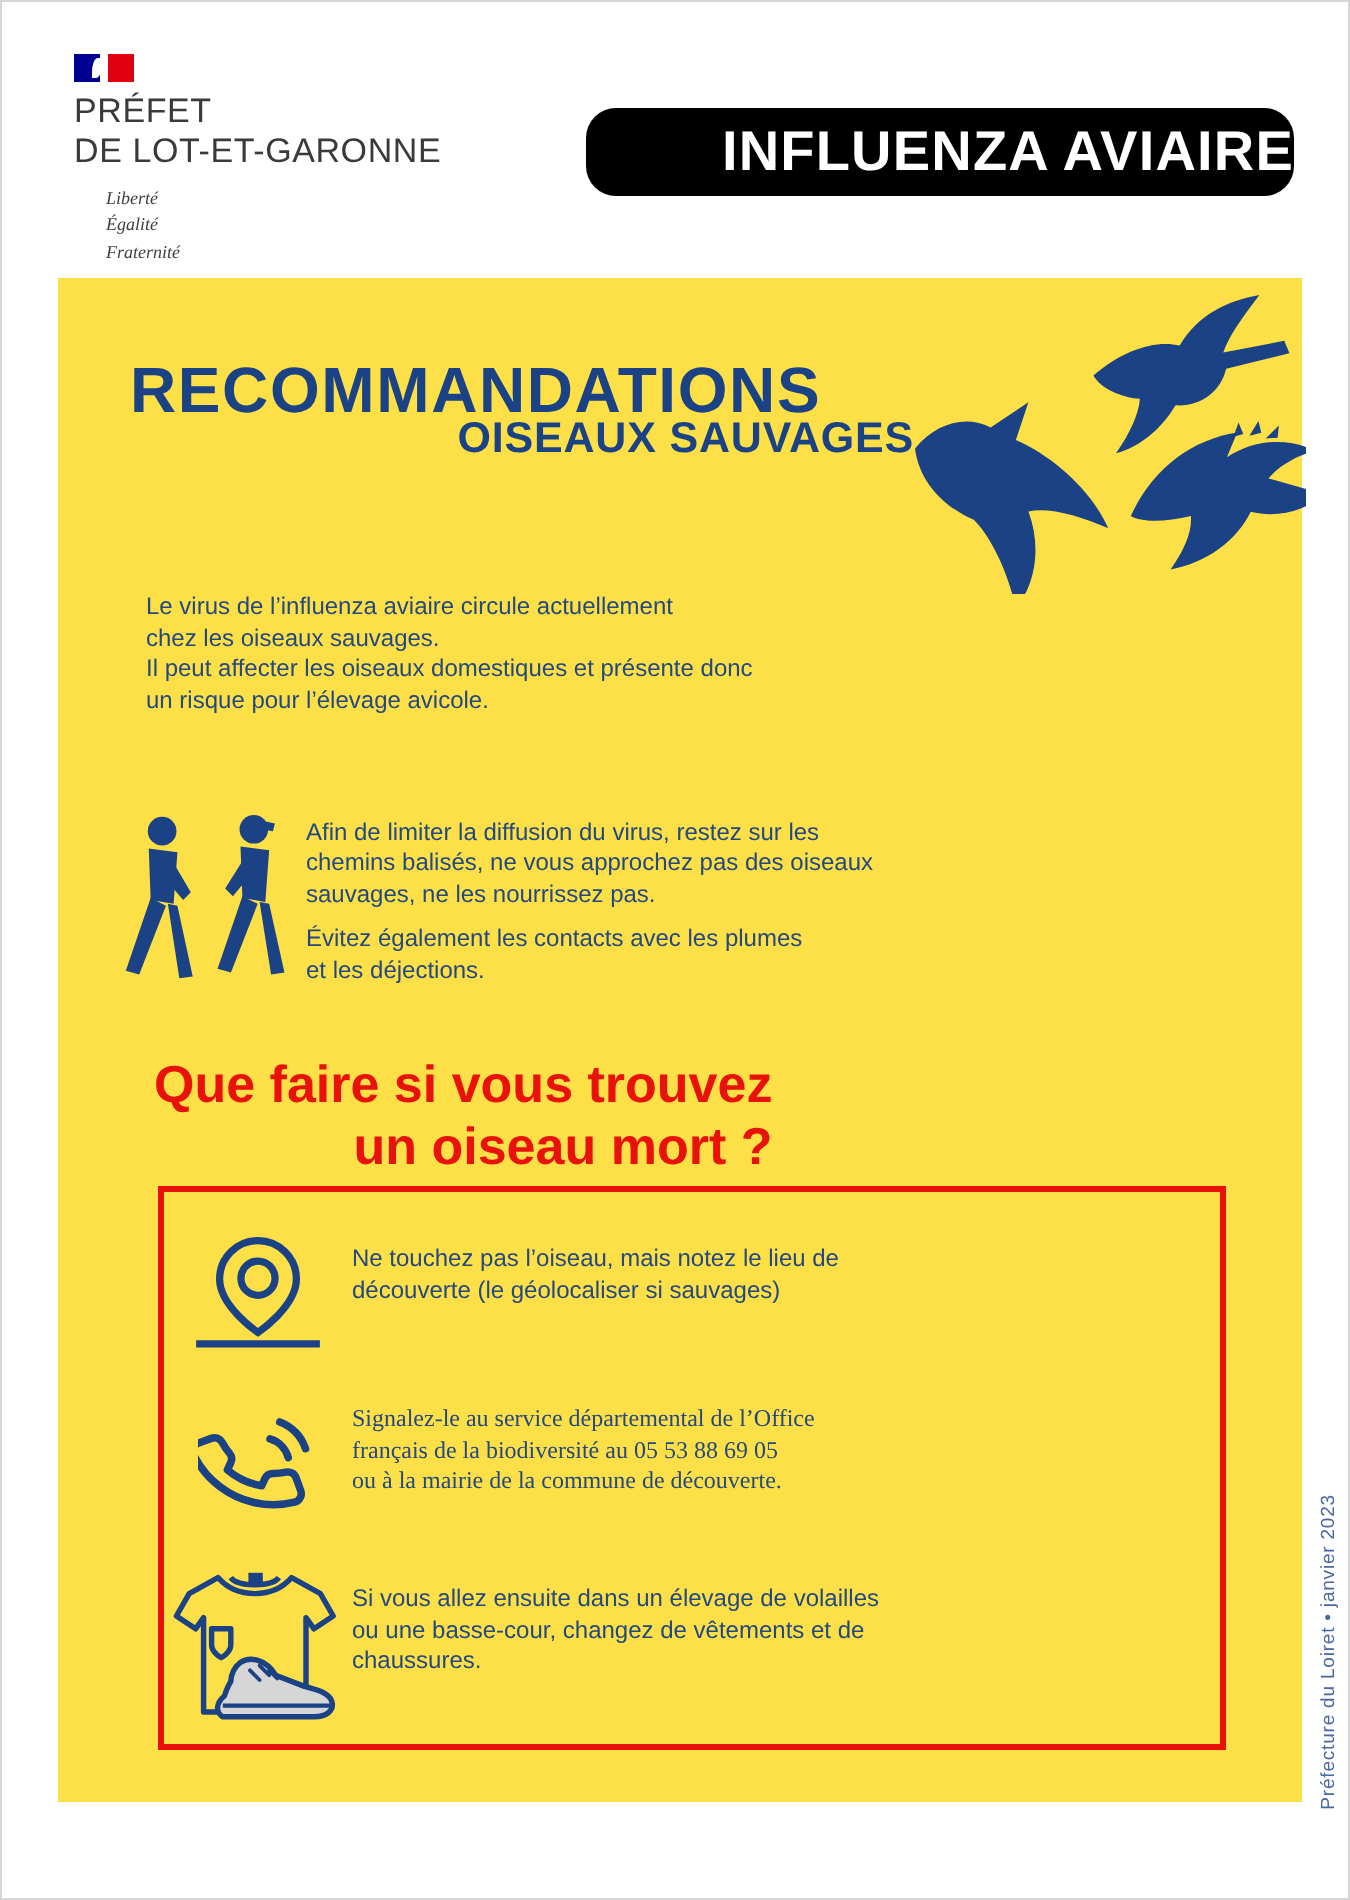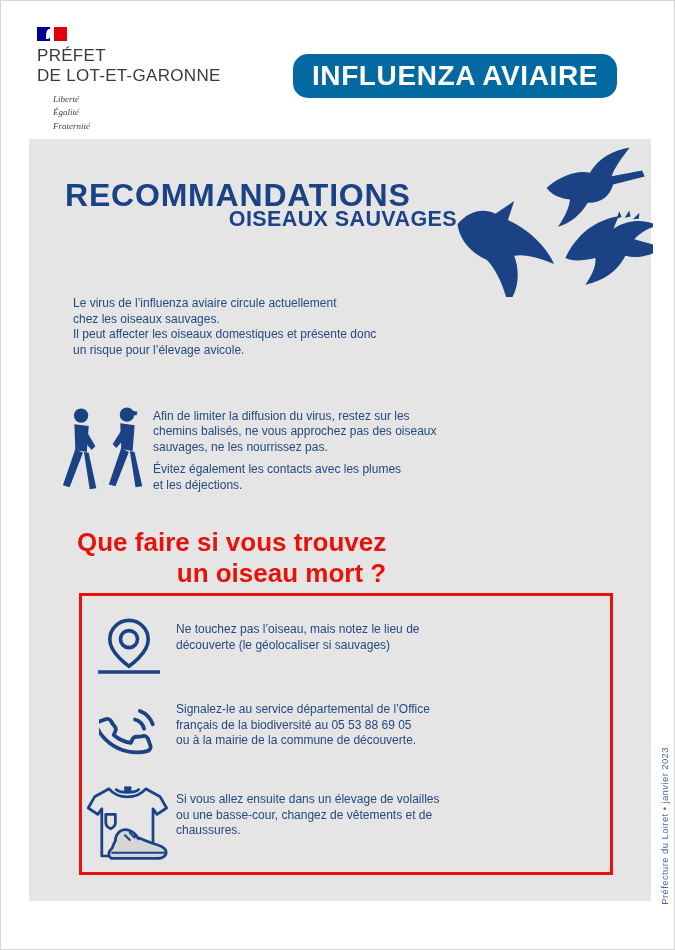--- a/index.html
+++ b/index.html
@@ -14,27 +14,27 @@
   .flag .b:after{content:"";position:absolute;right:-1px;top:2px;width:5px;height:10px;
                  background:#fff;border-radius:60% 0 60% 0/70% 0 70% 0;}
   .flag .w{width:4px;height:14px;background:#ffffff;}
   .flag .r{width:13px;height:14px;background:#e1000f;}
   .prefet-name{font-size:17px;font-weight:400;color:#3a3a3a;line-height:1.2;
                letter-spacing:.3px;white-space:pre-line;}
   .motto{margin-top:6px;font-family:"Liberation Serif", serif;font-style:italic;
          font-size:9px;color:#3f3f3f;line-height:1.5;white-space:pre-line;margin-left:16px;}
 
   
-  .banner{position:absolute;left:292px;top:53px;width:324px;height:44px;
-          background:#0369a1;border-radius:15px;display:flex;align-items:center;
-          justify-content:center;}
+  .banner{position:absolute;left:292px;top:53px;width:354px;height:44px;
+          background:#000000;border-radius:15px;display:flex;align-items:center;
+          justify-content:flex-end;}
   .banner span{color:#ffffff;font-size:28px;font-weight:800;letter-spacing:.6px;}
 
   
-  .panel{position:absolute;left:28px;top:138px;width:622px;height:762px;background:#e5e5e5;}
+  .panel{position:absolute;left:28px;top:138px;width:622px;height:762px;background:#fde047;}
 
   .title{position:absolute;left:36px;top:38px;color:#1a4284;font-size:32px;
          font-weight:800;letter-spacing:.8px;}
   .subtitle{position:absolute;left:36px;top:68px;width:392px;text-align:right;
             color:#1a4284;font-size:21.5px;font-weight:800;letter-spacing:.4px;}
 
   .birds{position:absolute;left:418px;top:6px;width:206px;height:152px;}
 
   .txt{color:#24497f;font-size:12px;line-height:1.3;}
   .pre{white-space:pre-line;}
@@ -47,21 +47,21 @@
   .advice-p2{margin-top:7px;}
 
   .question{position:absolute;left:48px;top:388px;color:#e8120b;font-size:26px;
             font-weight:800;line-height:1.2;white-space:pre-line;text-align:right;}
 
   .redbox{position:absolute;left:50px;top:454px;width:528px;height:276px;
           border:3px solid #e8120b;}
   .row{position:absolute;left:0;display:flex;align-items:flex-start;width:100%;}
   .row .icon-cell{flex:0 0 94px;display:flex;justify-content:center;}
   .row1{top:16px;}  .row1 .icon-cell{padding-top:4px;}
-  .row2{top:102px;} .row2 .icon-cell{padding-top:2px;}
+  .row2{top:102px;font-family:Liberation Serif, serif;} .row2 .icon-cell{padding-top:2px;}
   .row3{top:188px;}
   .row .txt{padding-right:6px;}
   .row1 .txt{padding-top:10px;}
   .row2 .txt{padding-top:4px;}
   .row3 .txt{padding-top:8px;}
 
   .footer-vertical{position:absolute;right:4px;bottom:44px;
                    writing-mode:vertical-rl;transform:rotate(180deg);
                    font-size:9.5px;color:#4a67a0;letter-spacing:.4px;}
 </style>

